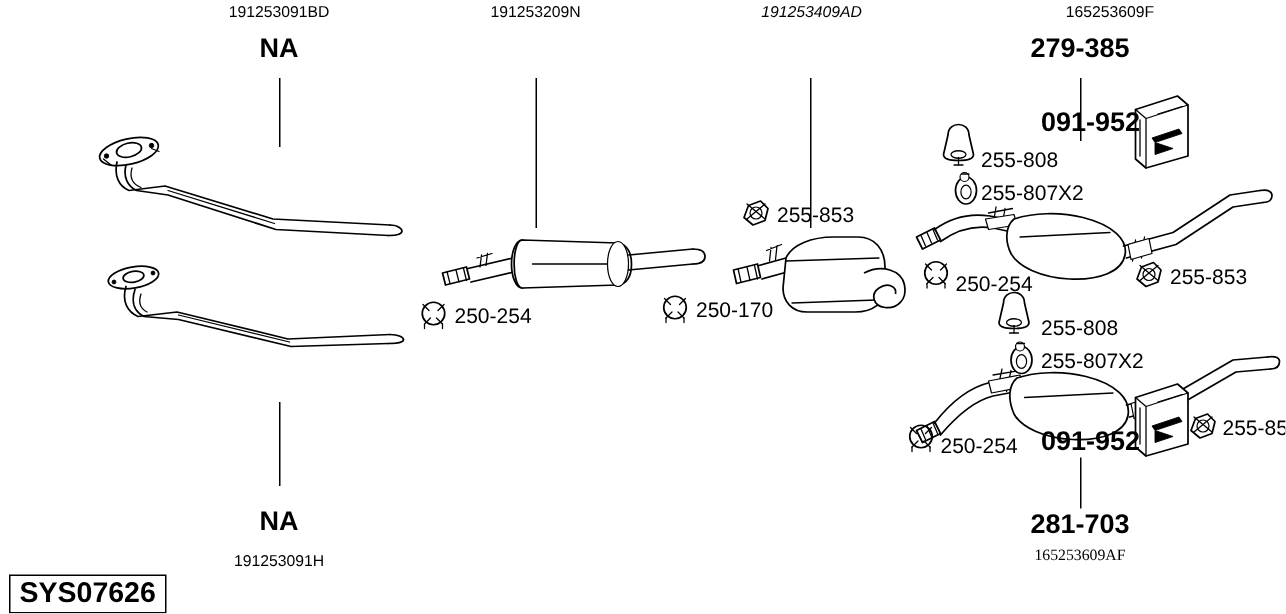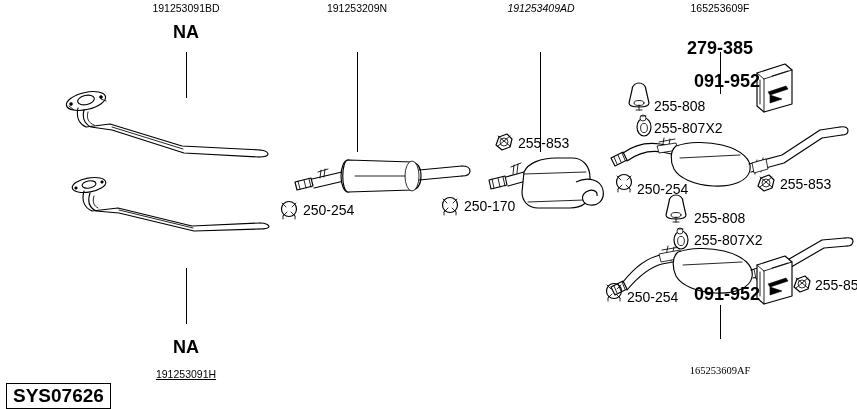--- a/index.html
+++ b/index.html
@@ -273,43 +273,44 @@
   <div class="leader" style="left:186px; top:52px;  height:46px;"></div>
   <div class="leader" style="left:357px; top:52px;  height:100px;"></div>
   <div class="leader" style="left:540px; top:52px;  height:100px;"></div>
   <div class="leader" style="left:720px; top:52px;  height:42px;"></div>
   <div class="leader" style="left:186px; top:268px; height:56px;"></div>
   <div class="leader" style="left:720px; top:305px; height:34px;"></div>
 
   <div class="lbl oem ctr" style="left:186px; top:3px;">191253091BD</div>
   <div class="lbl oem ctr" style="left:357px; top:3px;">191253209N</div>
   <div class="lbl oem ctr" style="left:541px; top:3px;font-style:italic;">191253409AD</div>
-  <div class="lbl oem ctr" style="left:720px; top:3px;">165253609F</div>
+  <div class="lbl oem ctr" style="left:740px; top:3px;">165253609F</div>
 
   <div class="lbl big ctr" style="left:186px; top:23px;">NA</div>
-  <div class="lbl big ctr" style="left:720px; top:23px;margin-top:16px;">279-385</div>
+  <div class="lbl big ctr" style="left:720px; top:23px;">279-385</div>
 
   <div class="lbl big ctr" style="left:727px; top:72px;">091-952</div>
 
   <div class="lbl med" style="left:654px; top:99px;">255-808</div>
   <div class="lbl med" style="left:654px; top:121px;">255-807X2</div>
   <div class="lbl med" style="left:637px; top:182px;">250-254</div>
   <div class="lbl med" style="left:780px; top:177px;">255-853</div>
 
   <div class="lbl med" style="left:303px; top:203px;">250-254</div>
   <div class="lbl med" style="left:464px; top:199px;">250-170</div>
   <div class="lbl med" style="left:518px; top:136px;">255-853</div>
 
   <div class="lbl med" style="left:694px; top:211px;">255-808</div>
   <div class="lbl med" style="left:694px; top:233px;">255-807X2</div>
   <div class="lbl med" style="left:627px; top:290px;">250-254</div>
   <div class="lbl med" style="left:815px; top:278px;">255-853</div>
 
   <div class="lbl big ctr" style="left:727px; top:285px;">091-952</div>
 
   <div class="lbl big ctr" style="left:186px; top:338px;">NA</div>
-  <div class="lbl oem ctr" style="left:186px; top:369px;text-decoration:underline;">191253091H</div>
-
+  <div class="lbl oem ctr" style="left:186px; top:369px;">191253091H</div>
+
+  <div class="lbl big ctr" style="left:720px; top:340px;">281-703</div>
   <div class="lbl oem ctr" style="left:720px; top:366px;font-family:Liberation Serif, serif;">165253609AF</div>
 
   <div id="sysbox" style="left:6px; top:383px;">SYS07626</div>
 
 </div>
 
 </body></html>

